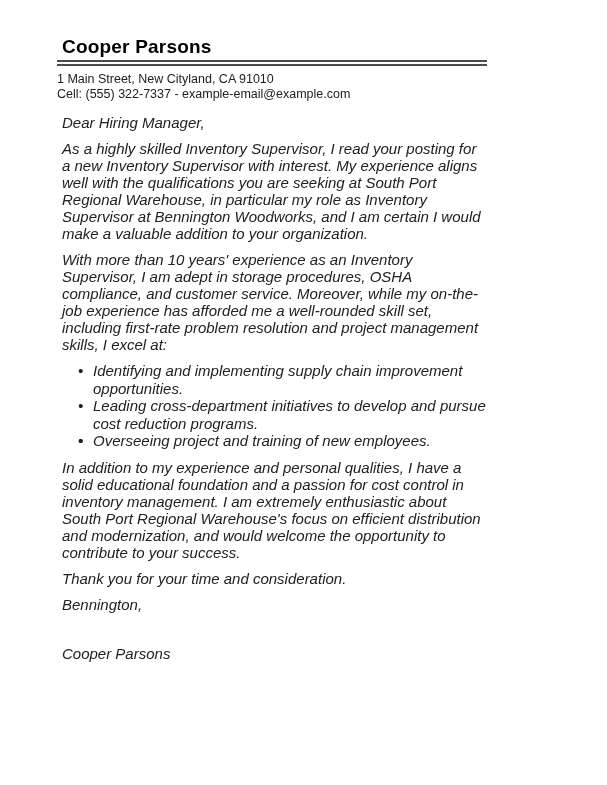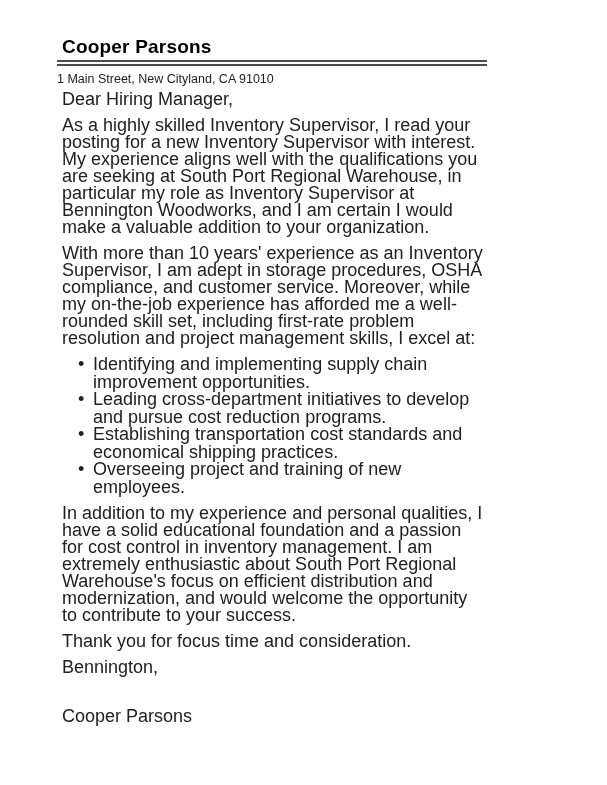--- a/index.html
+++ b/index.html
@@ -31,24 +31,25 @@
     height: 2px;               
     border-top: 2px solid #4b4b4b;
     border-bottom: 2px solid #4b4b4b;
   }
   .contact-block {
     margin-top: 6px;
     font-size: 12.5px;
     line-height: 15px;
   }
   .letter-body {
-    margin-top: 4px;
+    margin-top: 12px;
     margin-left: 5px;
-    font-size: 18px;
+    font-size: 15px;
     line-height: 17px;
+    font-style: italic;
   }
   .letter-body p {
     margin: 0 0 9px 0;
   }
   .bullet-list {
     list-style: none;
     margin: 0 0 9px 0;
     padding: 0;
   }
   .bullet-list li {
@@ -69,20 +70,21 @@
 <body>
 
 <div class="page">
 
   <h1 class="candidate-name">Cooper Parsons</h1>
 
   <div class="header-rule"></div>
 
   <div class="contact-block">
     <div>1 Main Street, New Cityland, CA 91010</div>
+    <div>Cell: (555) 322-7337 - example-email@example.com</div>
   </div>
 
   <div class="letter-body">
 
     <p>Dear Hiring Manager,</p>
 
     <p>As a highly skilled Inventory Supervisor, I read your posting for a new Inventory Supervisor with interest. My experience aligns well with the qualifications you are seeking at South Port Regional Warehouse, in particular my role as Inventory Supervisor at Bennington Woodworks, and I am certain I would make a valuable addition to your organization.</p>
 
     <p>With more than 10 years' experience as an Inventory Supervisor, I am adept in storage procedures, OSHA compliance, and customer service. Moreover, while my on-the-job experience has afforded me a well-rounded skill set, including first-rate problem resolution and project management skills, I excel at:</p>
 
@@ -90,31 +92,30 @@
       <li>
         <span class="bullet-dot">•</span>
         <span>Identifying and implementing supply chain improvement opportunities.</span>
       </li>
       <li>
         <span class="bullet-dot">•</span>
         <span>Leading cross-department initiatives to develop and pursue cost reduction programs.</span>
       </li>
       <li>
         <span class="bullet-dot">•</span>
-        <span>Establishing transportation cost standards and economical shipping practices.</span>
       </li>
       <li>
         <span class="bullet-dot">•</span>
         <span>Overseeing project and training of new employees.</span>
       </li>
     </ul>
 
     <p>In addition to my experience and personal qualities, I have a solid educational foundation and a passion for cost control in inventory management. I am extremely enthusiastic about South Port Regional Warehouse's focus on efficient distribution and modernization, and would welcome the opportunity to contribute to your success.</p>
 
 
-    <p>Thank you for focus time and consideration.</p>
+    <p>Thank you for your time and consideration.</p>
 
     <p>Bennington,</p>
 
     <p class="signature-name">Cooper Parsons</p>
 
   </div>
 </div>
 
 </body></html>

